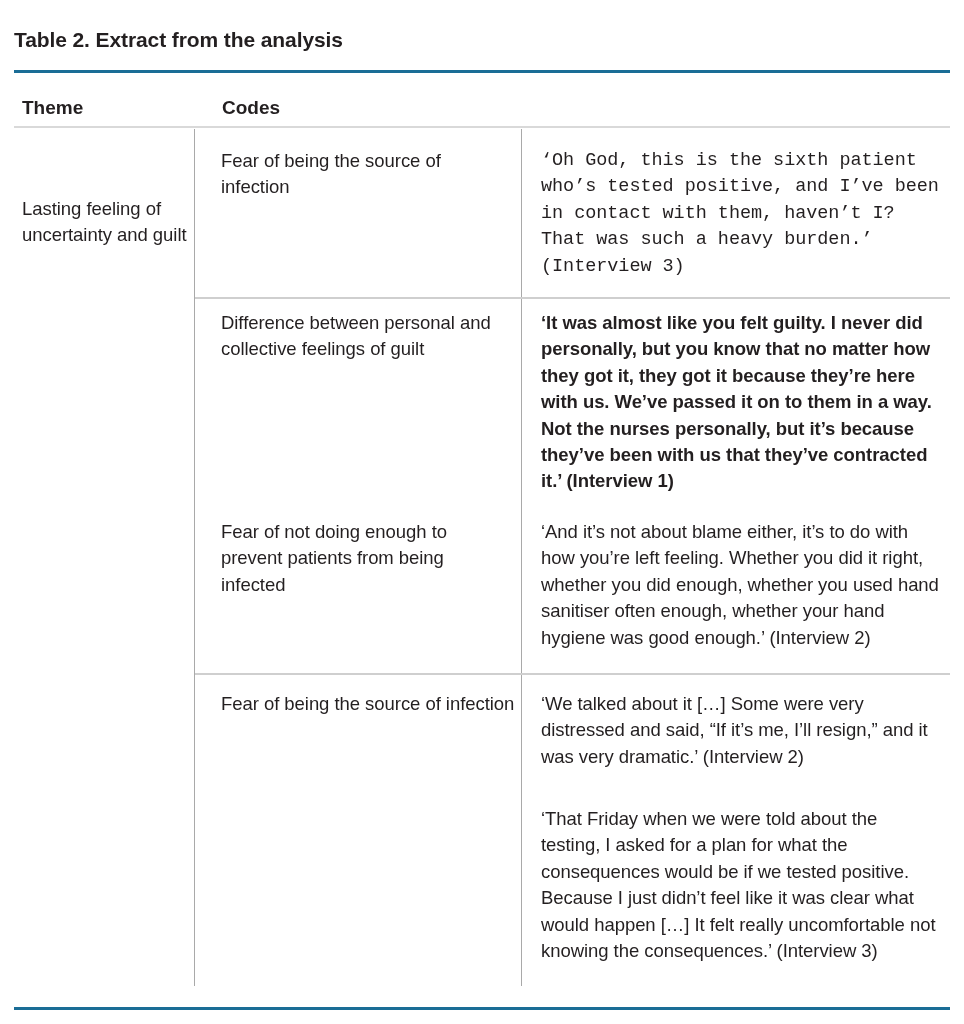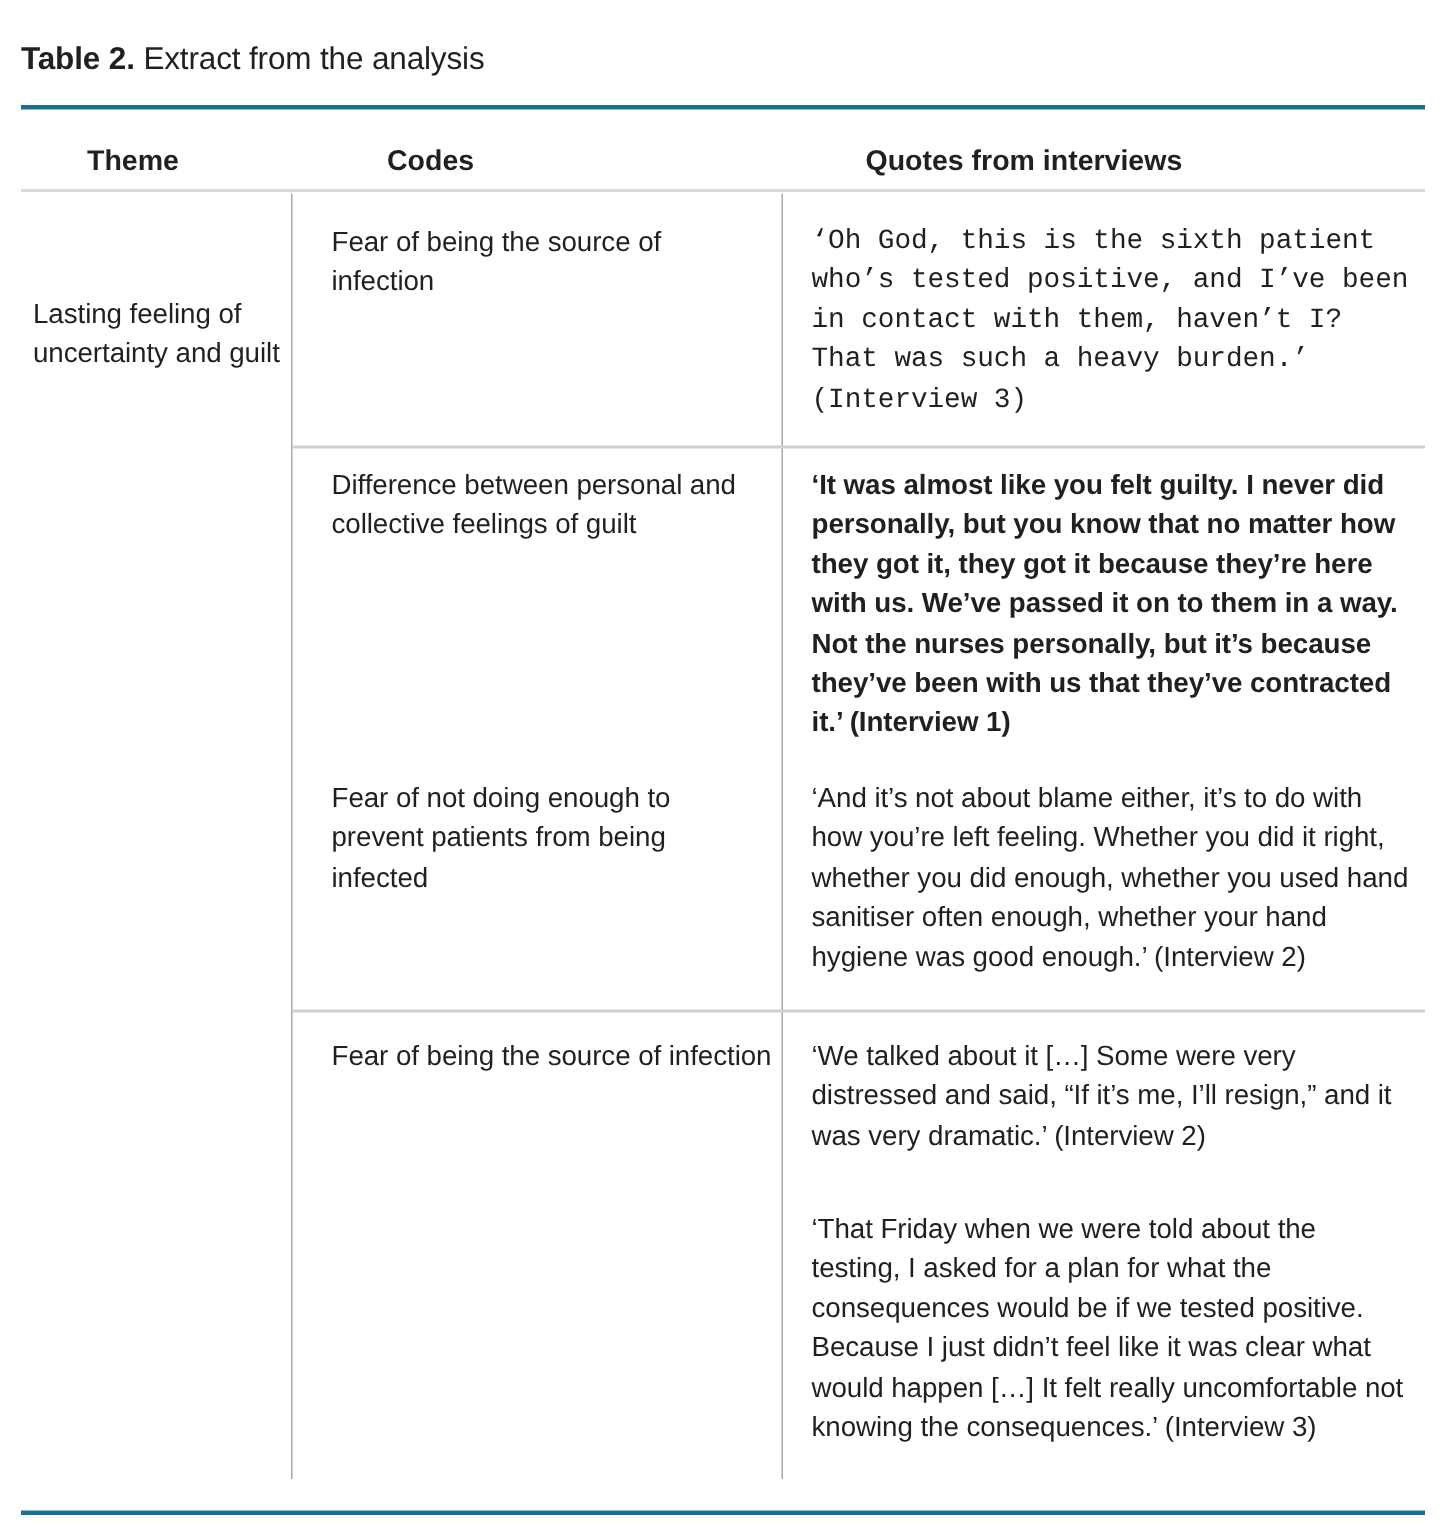--- a/index.html
+++ b/index.html
@@ -30,21 +30,21 @@
     font-size: 21px;
     line-height: 28px;
     letter-spacing: -0.1px;
     color: #231f20;
     white-space: nowrap;
   }
   .caption .caption-label {
     font-weight: bold;
   }
   .caption .caption-text {
-    font-weight: normal;
+    font-weight: bold;
   }
 
   
   .rule-top {
     position: absolute;
     left: 14px;
     top: 70px;
     width: 936px;
     height: 3px;
     background: #1a6d96;
@@ -75,21 +75,20 @@
     height: 31px;
   }
   .th {
     position: absolute;
     top: 0;
     font-size: 19px;
     font-weight: bold;
     line-height: 26px;
     color: #231f20;
     white-space: nowrap;
-    margin-left: 36px;
   }
   .th-theme  { left: 22px; }
   .th-codes  { left: 222px; }
   .th-quotes { left: 541px; }
 
   
   .vline {
     position: absolute;
     top: 129px;
     width: 1px;
@@ -155,21 +154,20 @@
   <div class="caption">
     <span class="caption-label">Table 2.</span>
     <span class="caption-text">Extract from the analysis</span>
   </div>
 
   <div class="rule-top"></div>
 
   <div class="thead">
     <div class="th th-theme">Theme</div>
     <div class="th th-codes">Codes</div>
-    <div class="th th-quotes">Quotes from interviews</div>
   </div>
 
   <div class="rule-header"></div>
 
   <div class="vline vline-1"></div>
   <div class="vline vline-2"></div>
 
   <div class="hline hline-1"></div>
   <div class="hline hline-2"></div>
 

